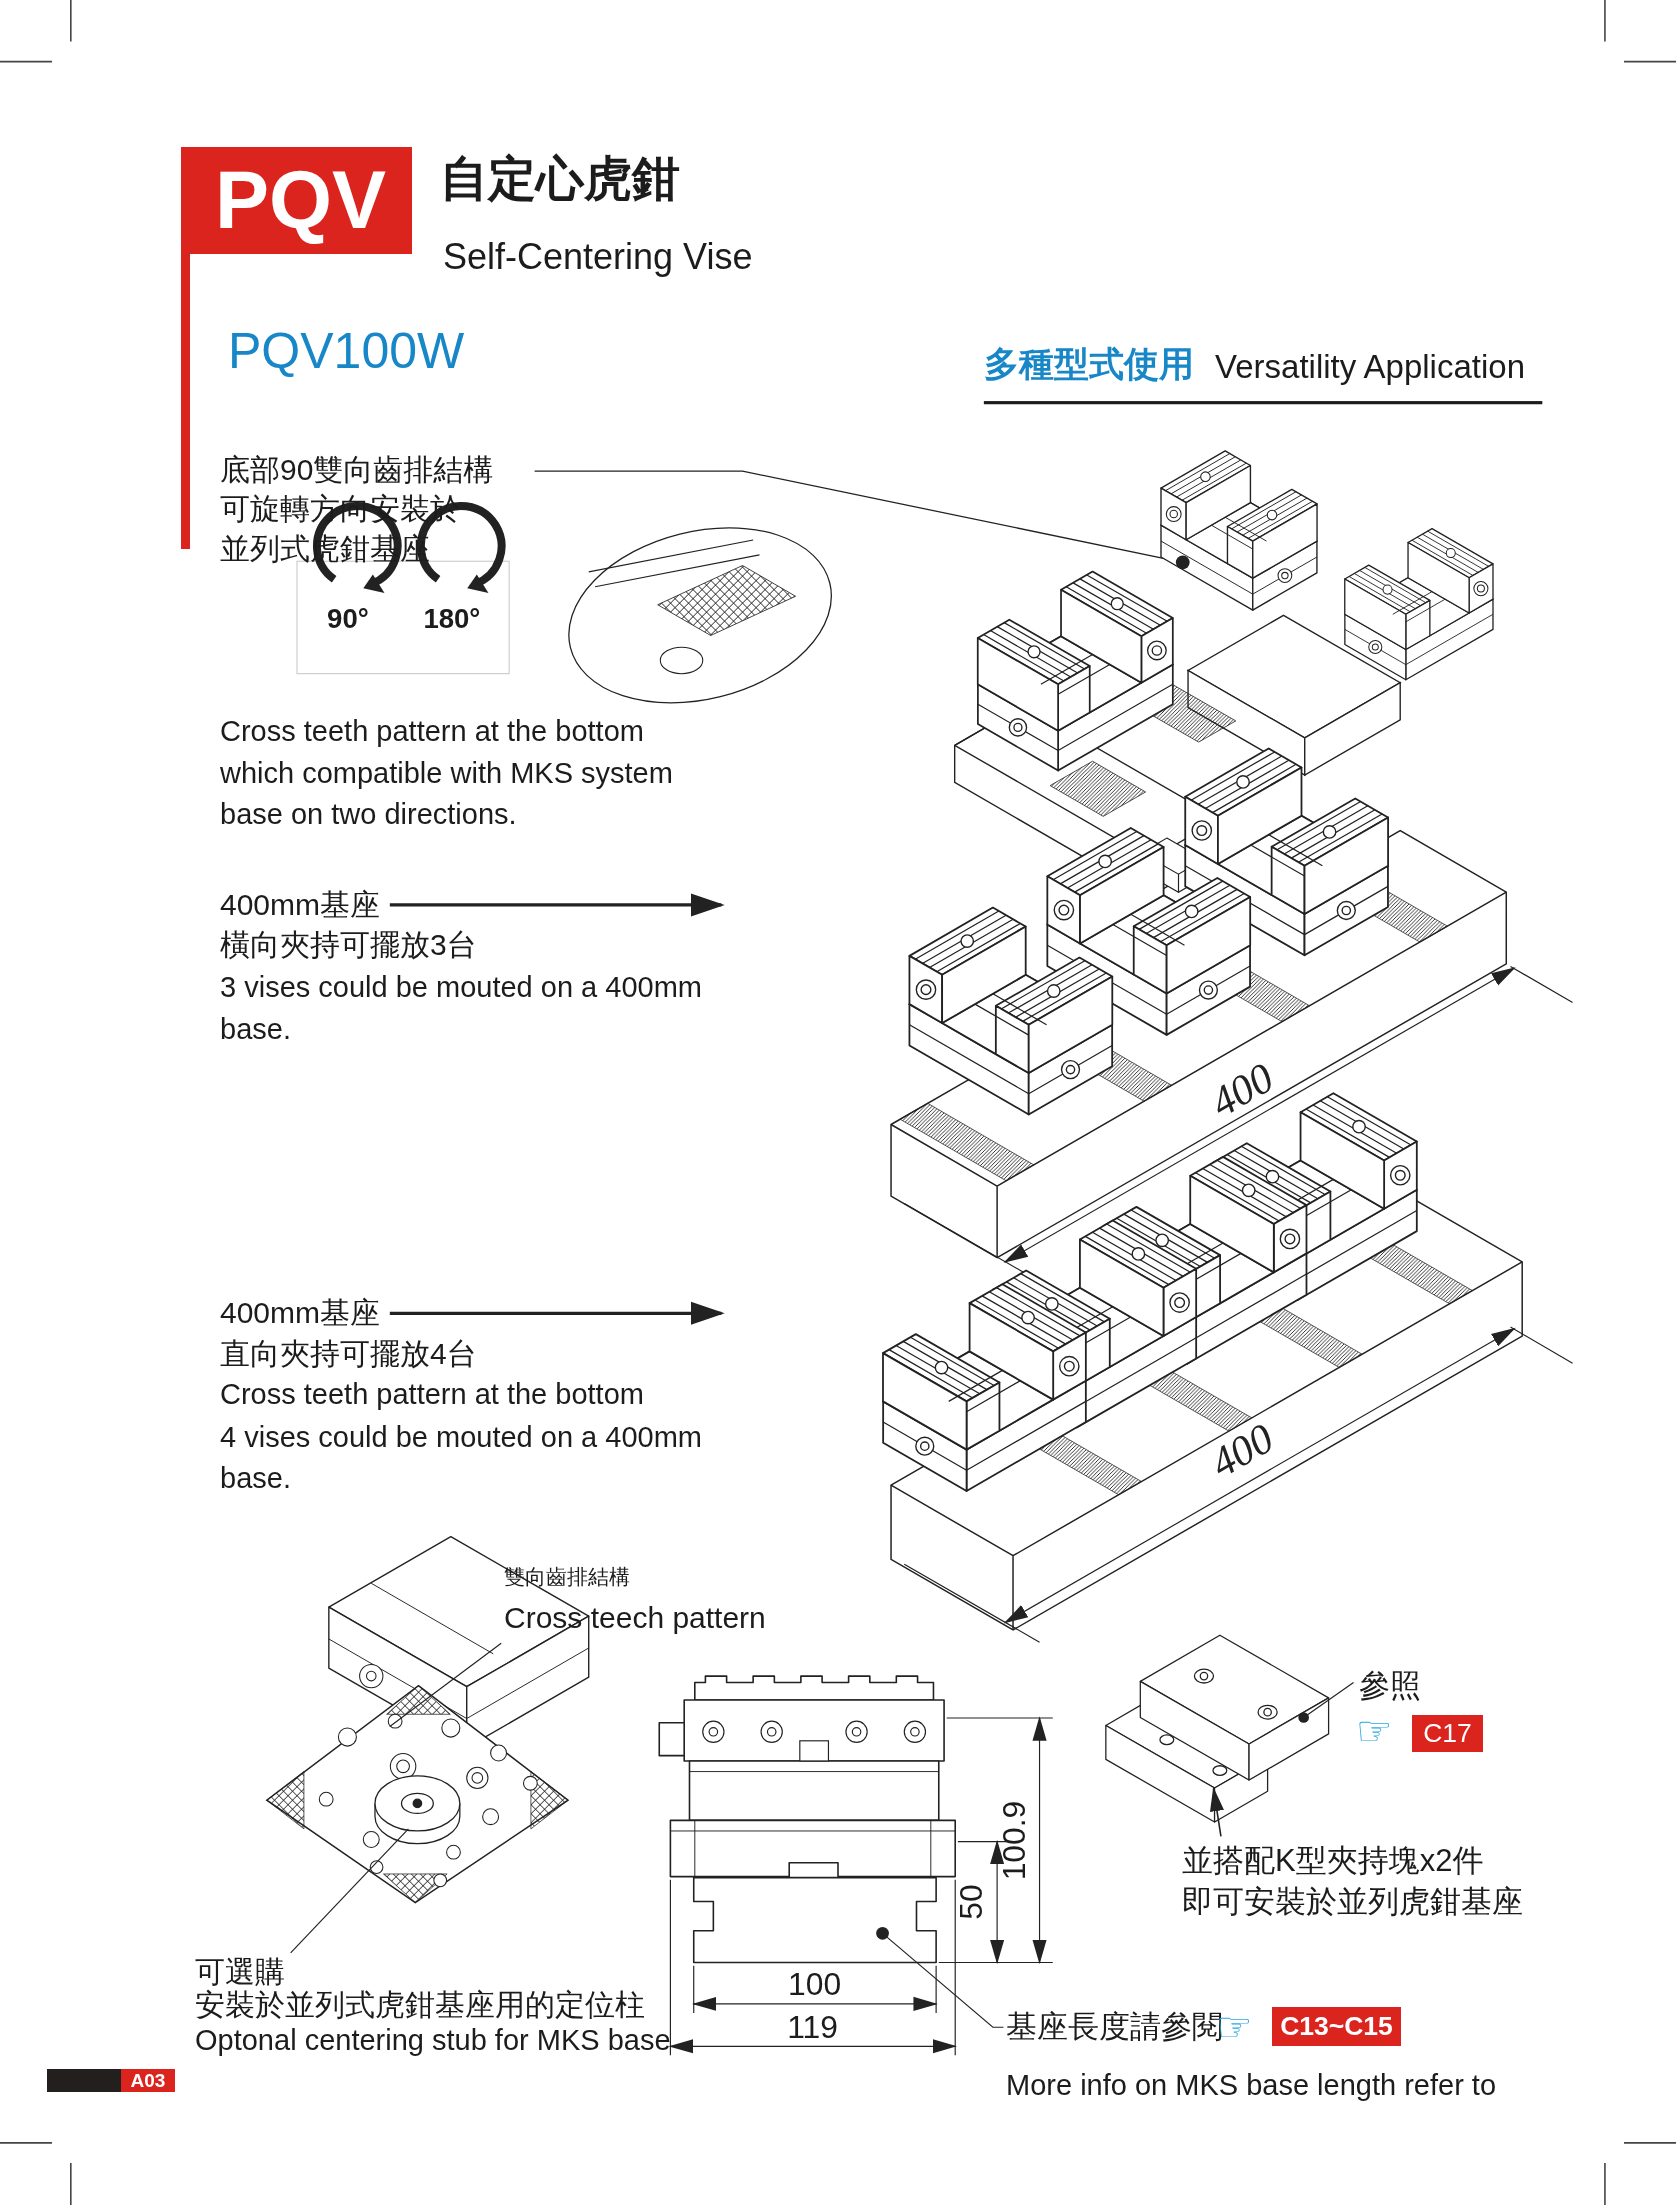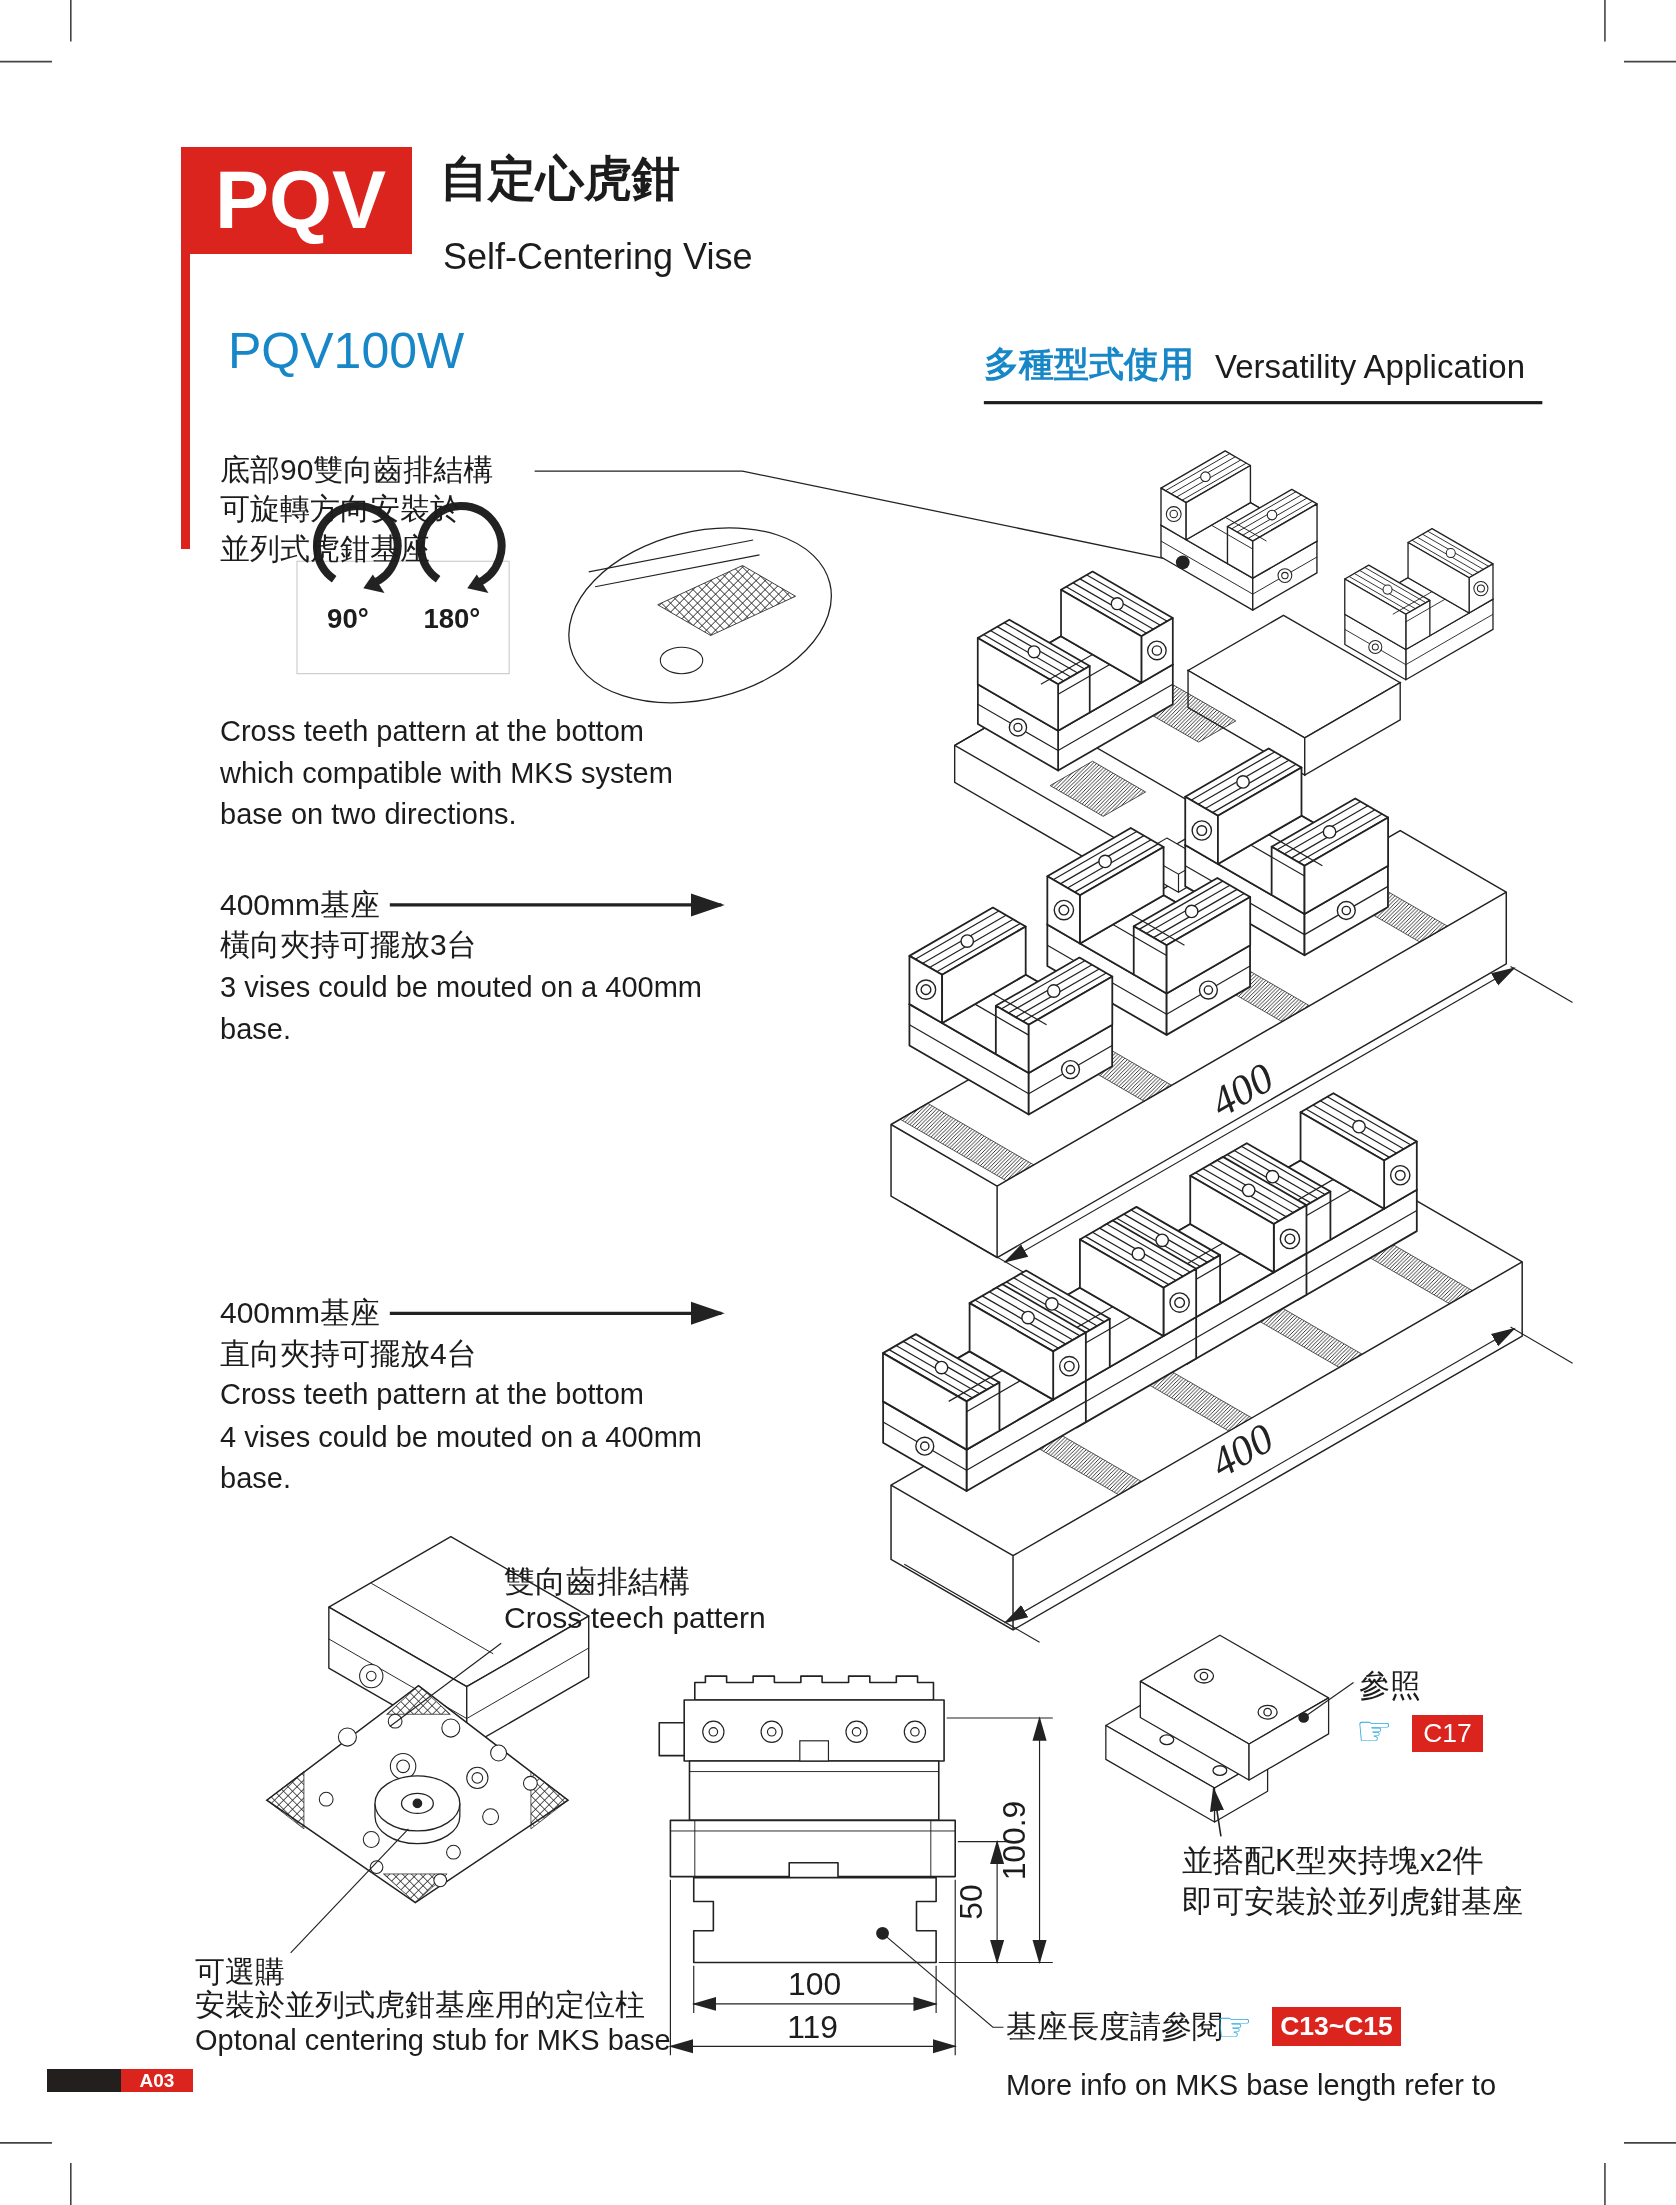--- a/index.html
+++ b/index.html
@@ -292,34 +292,34 @@
 <div class="t zh" style="left:220px;top:929px;">橫向夾持可擺放3台</div>
 <div class="t en" style="left:220px;top:972px;">3 vises could be mouted on a 400mm</div>
 <div class="t en" style="left:220px;top:1014px;">base.</div>
 
 <div class="t zh" style="left:220px;top:1297px;">400mm基座</div>
 <div class="t zh" style="left:220px;top:1338px;">直向夾持可擺放4台</div>
 <div class="t en" style="left:220px;top:1379px;">Cross teeth pattern at the bottom</div>
 <div class="t en" style="left:220px;top:1422px;">4 vises could be mouted on a 400mm</div>
 <div class="t en" style="left:220px;top:1463px;">base.</div>
 
-<div class="t zh" style="left:504px;top:1566px;font-size:31px;">雙向齒排結構</div>
+<div class="t zh" style="left:504px;top:1566px;font-size:21px;">雙向齒排結構</div>
 <div class="t en" style="left:504px;top:1602px;font-size:30px;">Cross teech pattern</div>
 <div class="t zh" style="left:195px;top:1956px;">可選購</div>
 <div class="t zh" style="left:195px;top:1989px;">安裝於並列式虎鉗基座用的定位柱</div>
 <div class="t en" style="left:195px;top:2025px;">Optonal centering stub for MKS base</div>
 
 <div class="t zh" style="left:1359px;top:1670px;font-size:31px;">參照</div>
 <div class="hand" style="left:1356px;top:1707px;font-size:41px;">☞</div>
 <div class="badge" style="left:1412px;top:1715px;width:71px;height:37px;font-size:26.5px;font-weight:normal;">C17</div>
 <div class="t zh" style="left:1182px;top:1845px;font-size:31px;">並搭配K型夾持塊x2件</div>
 <div class="t zh" style="left:1182px;top:1886px;font-size:31px;">即可安裝於並列虎鉗基座</div>
 
 <div class="t zh" style="left:1006px;top:2011px;font-size:31px;">基座長度請參閱</div>
 <div class="hand" style="left:1216px;top:2003px;font-size:41px;">☞</div>
 <div class="badge" style="left:1272px;top:2007px;width:129px;height:39px;font-size:26.5px;font-weight:bold;">C13~C15</div>
 <div class="t en" style="left:1006px;top:2070px;">More info on MKS base length refer to</div>
 
 <div style="position:absolute;left:47px;top:2069px;width:74px;height:23px;background:#231f1f;"></div>
-<div class="badge" style="left:121px;top:2069px;width:72px;height:23px;font-size:19px;">A03</div>
+<div class="badge" style="left:121px;top:2069px;width:54px;height:23px;font-size:19px;">A03</div>
 
 </div>
 
 
 </body></html>

